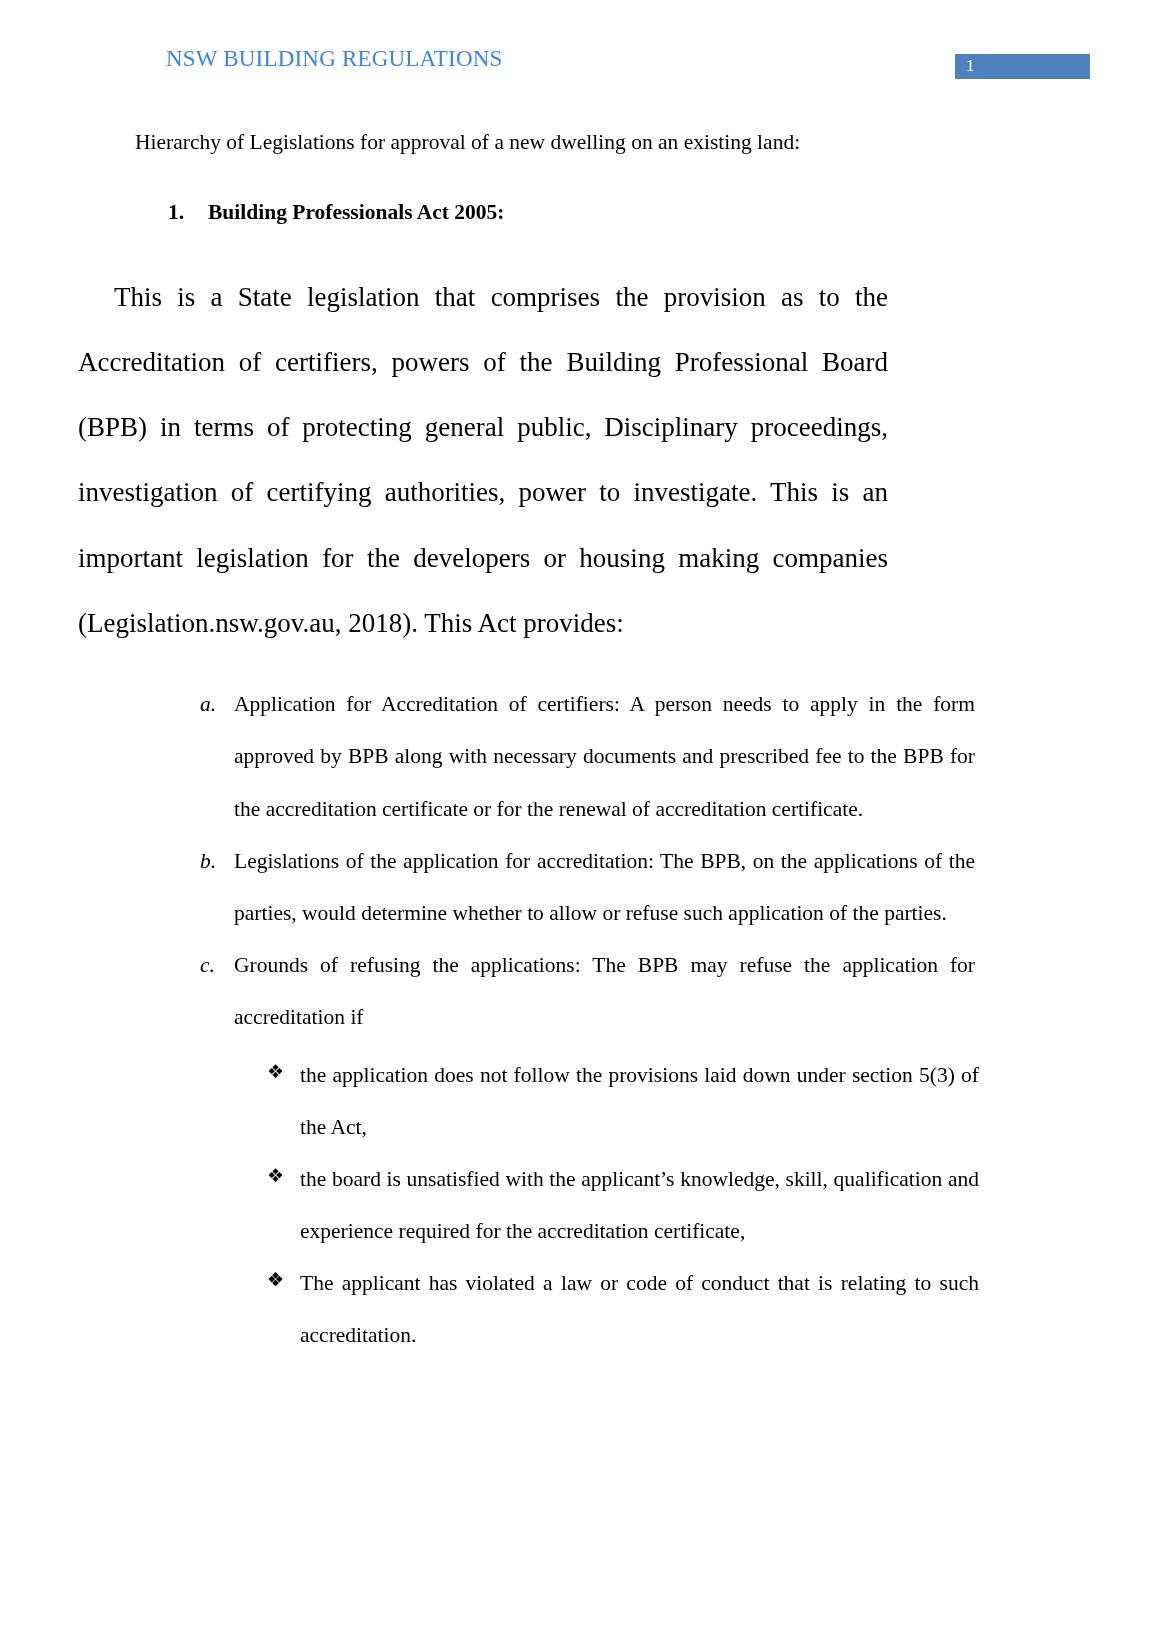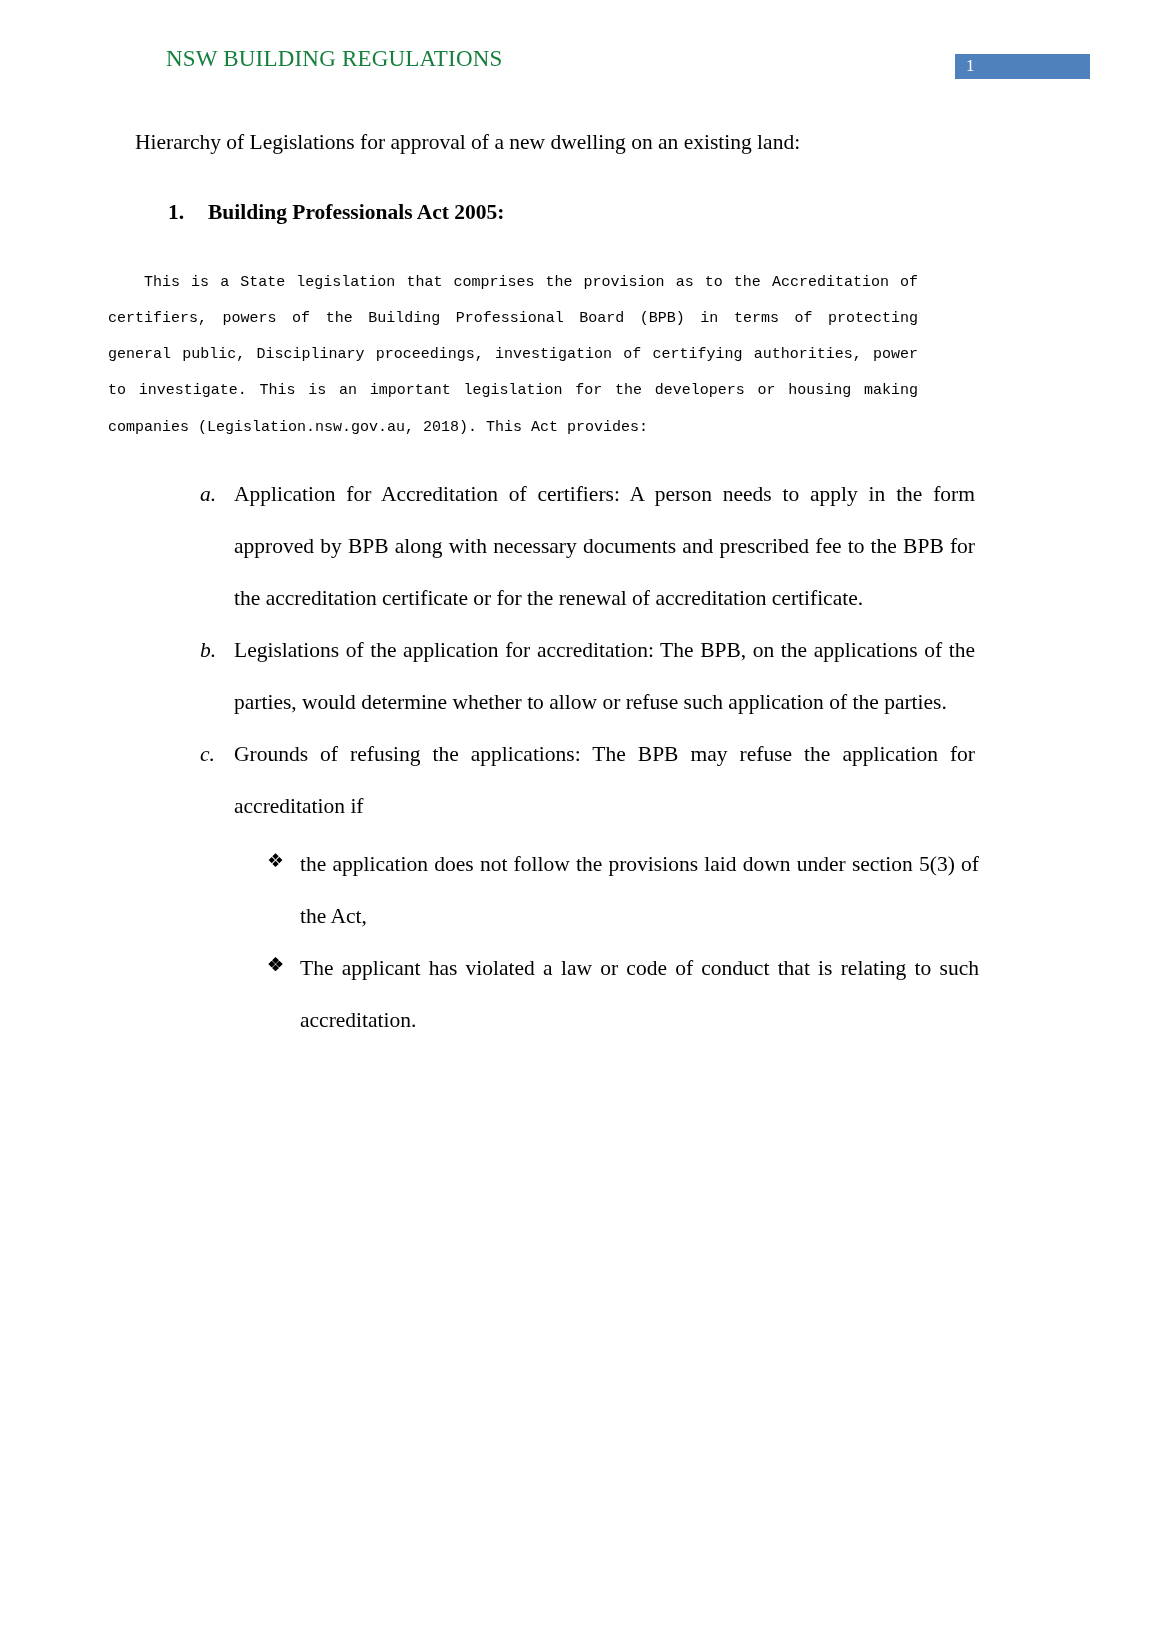--- a/index.html
+++ b/index.html
@@ -28,21 +28,21 @@
     left: 0;
     width: 1158px;
     height: 40px;
   }
   .header-title {
     position: absolute;
     left: 166px;
     top: 0;
     font-size: 23px;
     letter-spacing: 0.2px;
-    color: #15803d;
+    color: #3b82f6;
     white-space: nowrap;
   }
   .page-number-box {
     position: absolute;
     right: 68px;
     top: 8px;
     width: 135px;
     height: 25px;
     background: #4f81bd;
   }
@@ -79,27 +79,26 @@
     position: absolute;
     left: 0;
     top: 0;
     width: 30px;
   }
   .numbered-item .txt {
     display: block;
     margin-left: 40px;
   }
   p.body-para {
-    margin: 40px 0 0 108px;
+    margin: 40px 0 0 78px;
     width: 810px;
-    font-size: 15px;
+    font-size: 27px;
     line-height: 2.42;
     text-align: justify;
     text-indent: 36px;
-    font-family: Liberation Mono, monospace;
   }
   ol.alpha-list {
     list-style: none;
     margin: 22px 0 0 0;
     padding: 0;
   }
   ol.alpha-list > li {
     position: relative;
     margin: 0 0 0 200px;
     width: 775px;
@@ -178,20 +177,21 @@
       </li>
     </ol>
 
     <ul class="bullet-list">
       <li>
         <span class="bullet">❖</span>
         <span>the application does not follow the provisions laid down under section 5(3) of the Act,</span>
       </li>
       <li>
         <span class="bullet">❖</span>
+        <span>the board is unsatisfied with the applicant’s knowledge, skill, qualification and experience required for the accreditation certificate,</span>
       </li>
       <li>
         <span class="bullet">❖</span>
       </li>
       <li>
         <span class="bullet">❖</span>
         <span>The applicant has violated a law or code of conduct that is relating to such accreditation.</span>
       </li>
     </ul>
 

